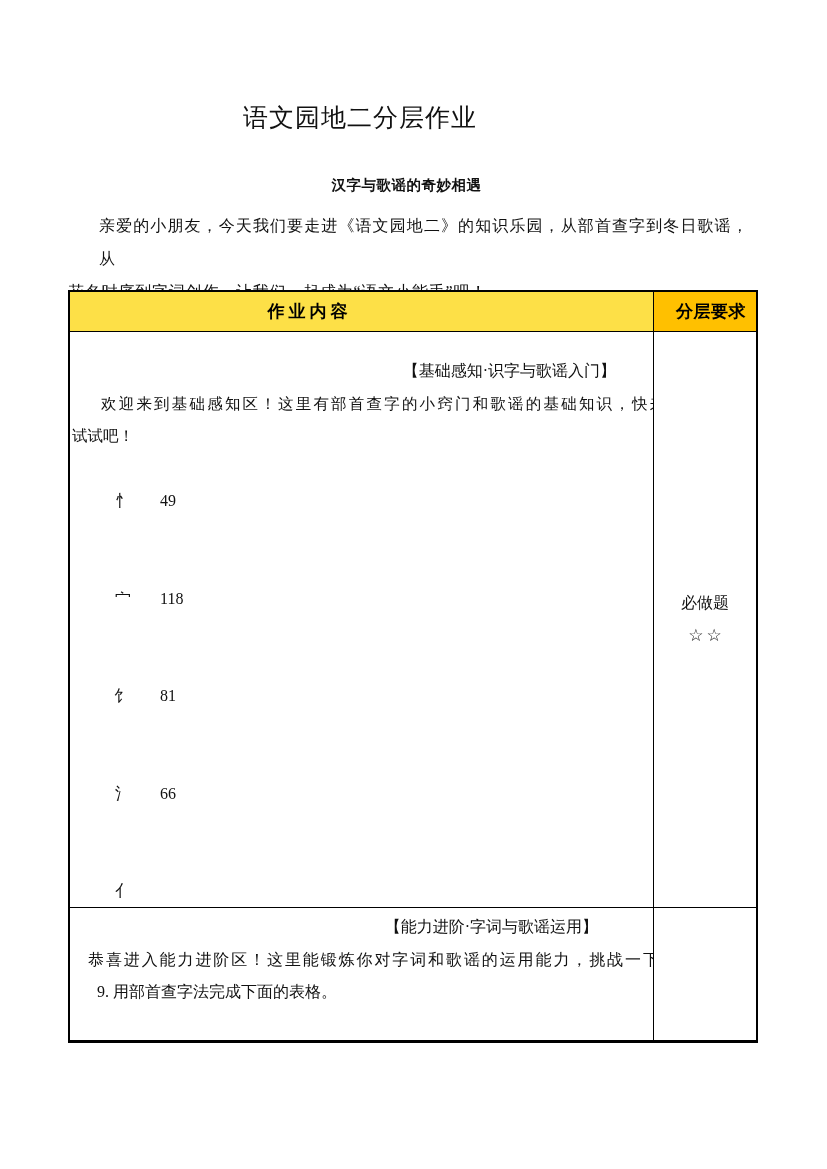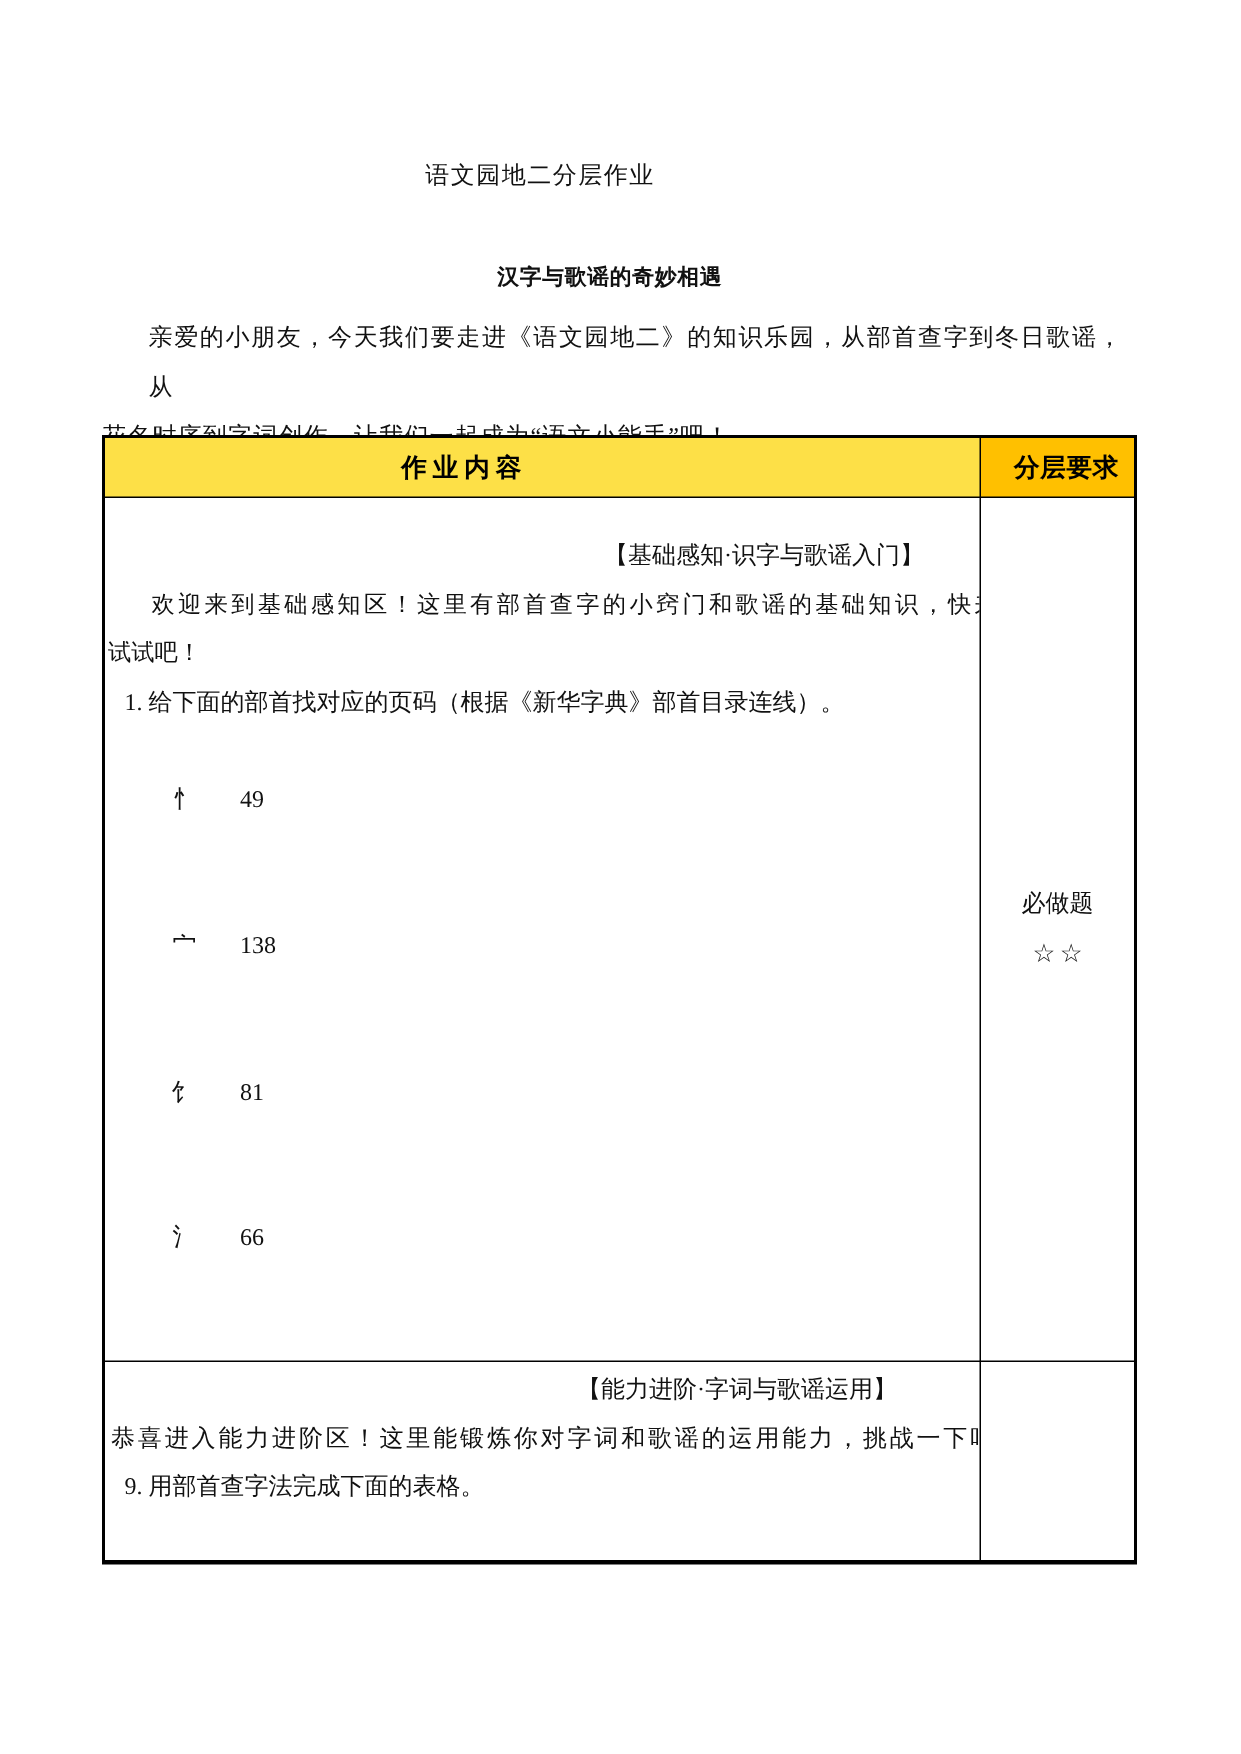--- a/index.html
+++ b/index.html
@@ -2,42 +2,42 @@
 <html><head>
 <meta charset="utf-8">
 <style>
   html,body{margin:0;padding:0;background:#ffffff;}
   .page{
     position:relative;width:827px;height:1169px;background:#ffffff;overflow:hidden;
     font-family:"Liberation Serif","DejaVu Serif",serif;color:#111;
   }
   .doc-title{
     position:absolute;top:104px;left:0;width:720px;text-align:center;
-    font-size:16px;letter-spacing:1px;line-height:28px;
+    font-size:25px;letter-spacing:1px;line-height:28px;
   }
   .doc-subtitle{
     position:absolute;top:174px;left:68px;width:677px;text-align:center;
     font-weight:bold;font-size:14.5px;letter-spacing:0.5px;line-height:22px;
   }
   .doc-intro{
     position:absolute;top:209px;left:68px;width:690px;
     font-size:16px;line-height:33px;letter-spacing:1.1px;
   }
   .doc-intro .l1{display:block;padding-left:31px;}
   .doc-intro .l2{display:block;letter-spacing:0.8px;}
 
   .doc-table{
     position:absolute;left:68px;top:290px;width:690px;height:753px;
     box-sizing:border-box;border:2px solid #000;border-bottom-width:3px;
     display:grid;grid-template-columns:584px 1fr;grid-template-rows:40px 576px 1fr;
     background:#fff;
   }
   .cell{box-sizing:border-box;border-right:1px solid #000;border-bottom:1px solid #000;overflow:hidden;}
   .last-col{border-right:none;}
-  .last-row{border-bottom:none;}
+  .last-row{border-bottom:none;padding-left:14px;}
 
   .th{
     display:flex;align-items:center;justify-content:center;
     font-family:"Liberation Sans","DejaVu Sans",sans-serif;
     font-weight:bold;font-size:17px;color:#000;
   }
   .th-content span{transform:translateX(-52px);letter-spacing:4px;}
   .th-req span{transform:translateX(6px);letter-spacing:0.5px;}
 
   .content-cell{padding-top:23px;}
@@ -77,27 +77,26 @@
       <span>作业内容</span>
     </div>
     <div class="cell th th-req last-col" style="background: rgb(255, 192, 0);">
       <span>分层要求</span>
     </div>
 
     <div class="cell content-cell">
       <div class="line section-title shift-a">【基础感知·识字与歌谣入门】</div>
       <div class="line kaiti indent">欢迎来到基础感知区！这里有部首查字的小窍门和歌谣的基础知识，快来</div>
       <div class="line kaiti">试试吧！</div>
-      <div class="line q">1. 给下面的部首找对应的页码（根据《新华字典》部首目录连线）。</div>
 
       <div class="line q">
         <span class="radical">忄</span><span>49</span>
       </div>
       <div class="line q">
-        <span class="radical">宀</span><span>138</span>
+        <span class="radical">宀</span><span>118</span>
       </div>
       <div class="line q">
         <span class="radical">饣</span><span>81</span>
       </div>
       <div class="line q">
         <span class="radical">氵</span><span>66</span>
       </div>
       <div class="line q">
         <span class="radical">亻</span>
       </div>

